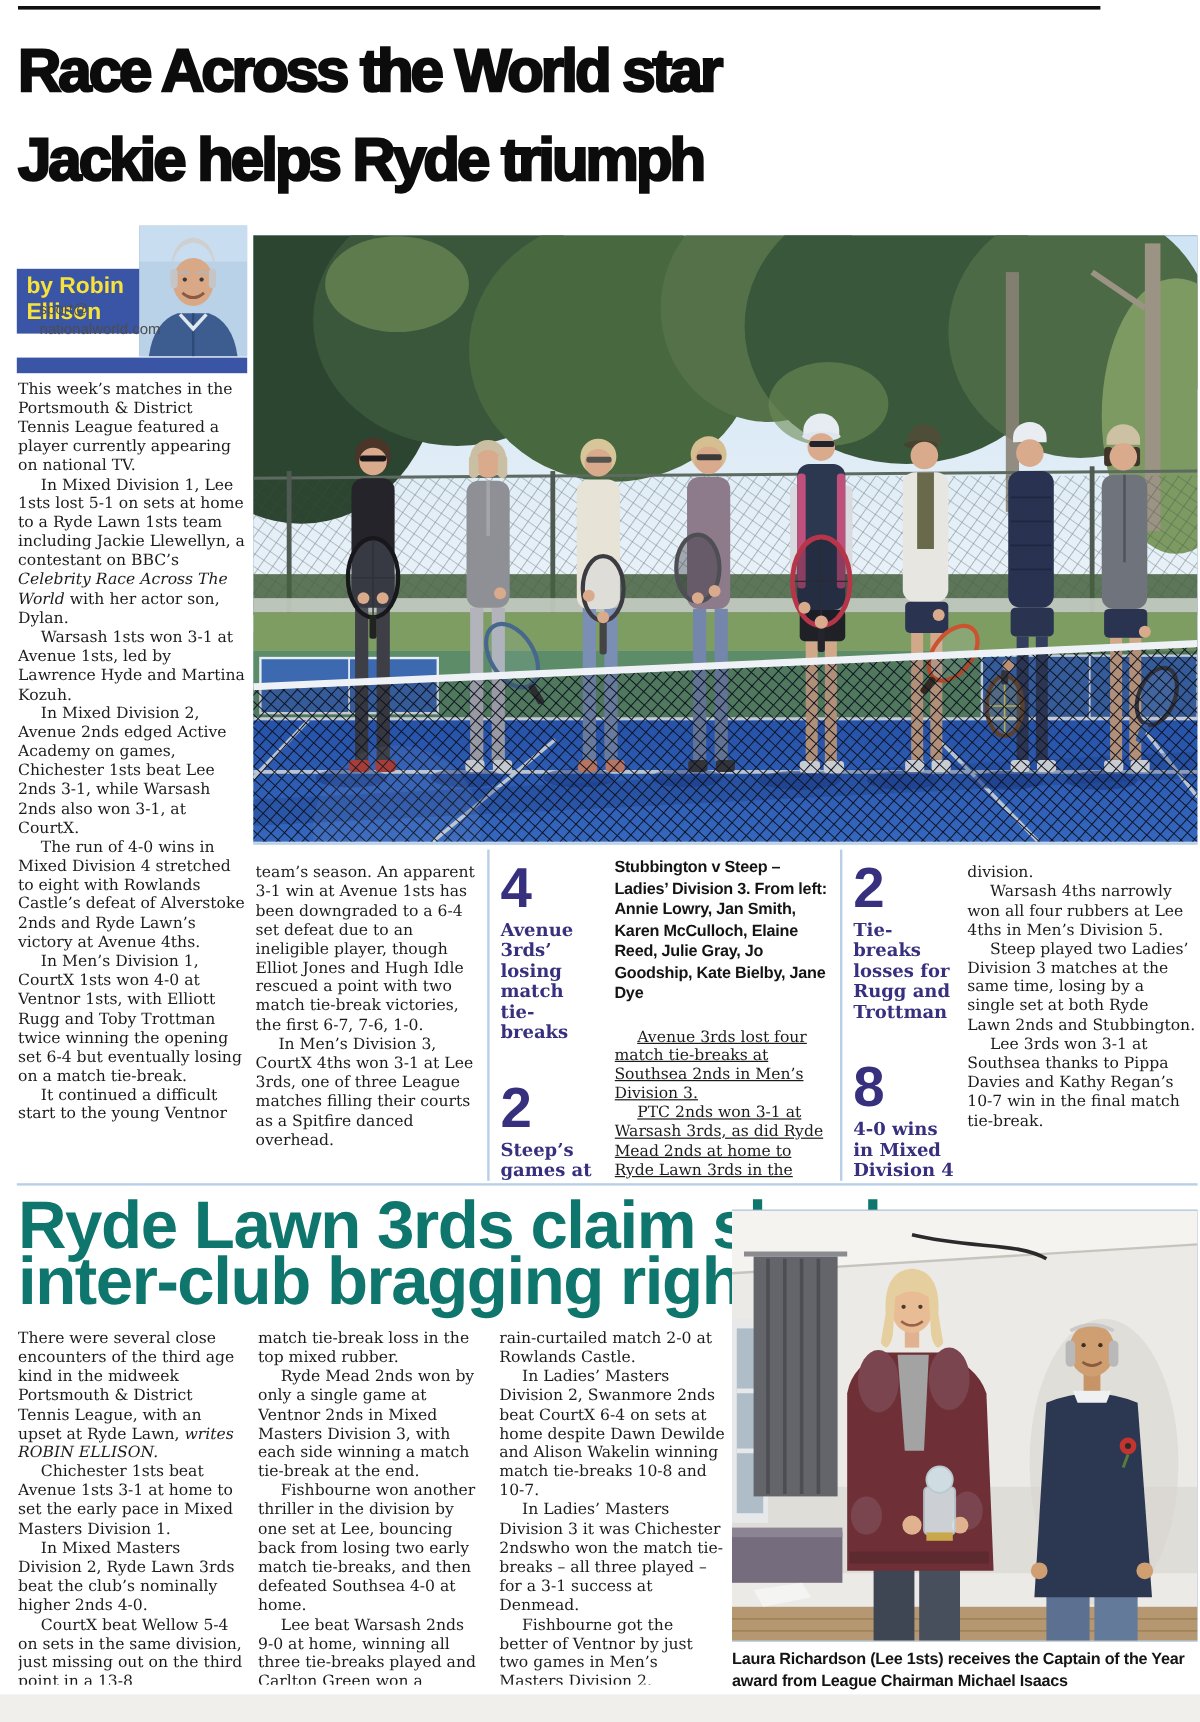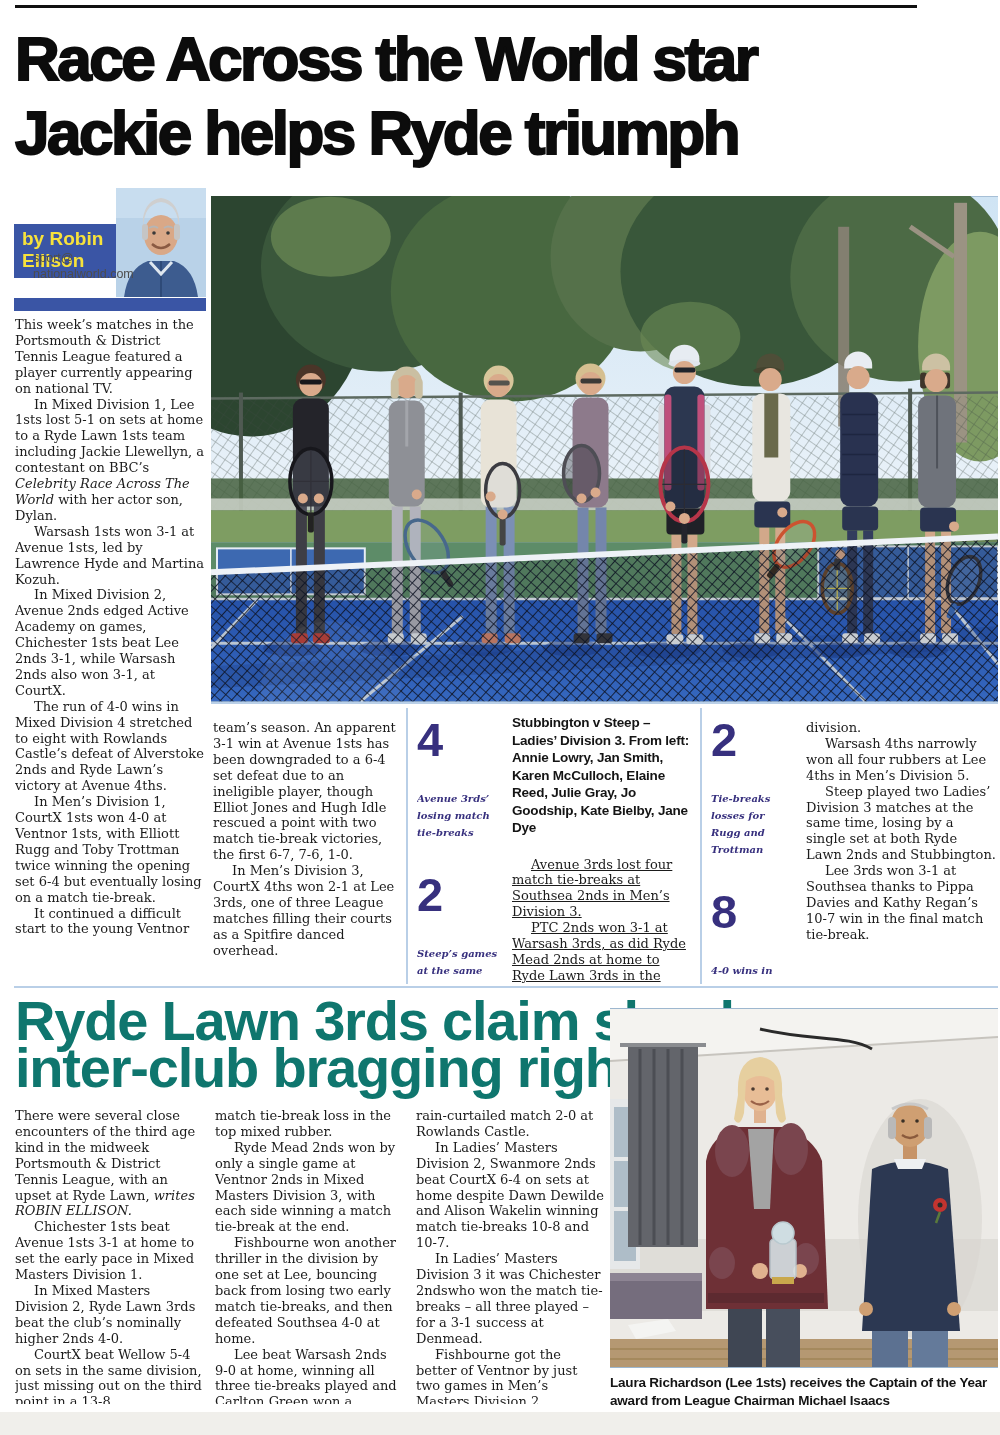--- a/index.html
+++ b/index.html
@@ -1,30 +1,30 @@
 <!DOCTYPE html>
 <html><head>
 <meta charset="utf-8">
 <style>
   html,body{margin:0;padding:0;background:#ffffff;}
   .page{position:relative;width:1000px;height:1435px;background:#fff;overflow:hidden;
         font-family:"DejaVu Serif",serif;color:#1b1b1b;}
   .abs{position:absolute;}
   .headline{font-family:"Liberation Sans",sans-serif;font-weight:700;color:#0c0c0c;}
-  #main-headline{left:15px;top:22px;width:960px;font-size:62px;line-height:74px;
+  #main-headline{left:15px;top:22px;width:960px;font-size:50px;line-height:74px;
         letter-spacing:-2.5px;-webkit-text-stroke:2px #0c0c0c;}
   #second-headline{left:15px;top:997px;width:600px;font-size:56px;line-height:47px;letter-spacing:-1.2px;color:#0f766e;}
   .hl-line{display:block;white-space:nowrap;}
   .bodycol{font-size:13px;line-height:15.9px;overflow:hidden;}
   .bodycol p{margin:0;text-indent:19px;}
   .bodycol p.ni{text-indent:0;}
   .it{font-style:italic;}
   .stat{margin-bottom:30px;}
   .stat-num{font-family:"Liberation Sans",sans-serif;font-weight:700;font-size:47px;line-height:47px;color:#37307e;}
-  .stat-label{font-weight:700;font-style:italic;font-size:10px;line-height:17px;color:#37307e;margin-top:27px;}
+  .stat-label{font-weight:700;font-size:15px;line-height:17px;color:#37307e;margin-top:4px;}
   .caption{font-family:"Liberation Sans",sans-serif;font-weight:700;font-size:13.5px;line-height:17.5px;
         color:#141414;letter-spacing:-0.2px;}
   .vrule{width:2px;background:#b9cfe7;}
   .hrule{height:2px;background:#b9cfe7;}
   .toprule{height:3px;background:#101010;}
   .byline-box{width:113px;background:#3a55a5;padding:4px 6px 6px 8px;margin-top:28px;}
   .byline-label{font-family:"Liberation Sans",sans-serif;font-weight:700;font-size:19px;line-height:22px;color:#f7e23b;}
   .byline-email{font-family:"Liberation Sans",sans-serif;font-size:12.5px;line-height:15.5px;color:#4d4d4d;white-space:nowrap;}
   .blue-bar{background:#3a55a5;}
   .photo-frame{overflow:hidden;background:#9db7cf;}
@@ -285,21 +285,21 @@
       <circle cx="120" cy="495" r="70" fill="#ffffff" opacity="0.05"></circle>
     </svg>
   </div>
 
   <div class="abs hrule" style="left:211px;top:702px;width:787px;"></div>
   <div class="abs vrule" style="left:406px;top:708px;height:276px;"></div>
   <div class="abs vrule" style="left:700px;top:708px;height:276px;"></div>
 
   <div class="abs bodycol" style="left:213px;top:720px;width:187px;height:262px;">
       <p class="ni"><span>team’s season. An apparent 3-1 win at Avenue 1sts has been downgraded to a 6-4 set defeat due to an ineligible player, though Elliot Jones and Hugh Idle rescued a point with two match tie-break victories, the first 6-7, 7-6, 1-0.</span></p>
-      <p><span>In Men’s Division 3, CourtX 4ths won 2-1 at Lee 3rds, one of three League matches filling their courts as a Spitfire danced overhead.</span></p>
+      <p><span>In Men’s Division 3, CourtX 4ths won 3-1 at Lee 3rds, one of three League matches filling their courts as a Spitfire danced overhead.</span></p>
     </div>
 
   <div class="abs" style="left:417px;top:716px;width:84px;height:268px;overflow:hidden;">
       <div class="stat">
         <div class="stat-num">4</div>
         <div class="stat-label">Avenue 3rds’ losing match tie-breaks</div>
       </div>
       <div class="stat">
         <div class="stat-num">2</div>
         <div class="stat-label">Steep’s games at the same time</div>

